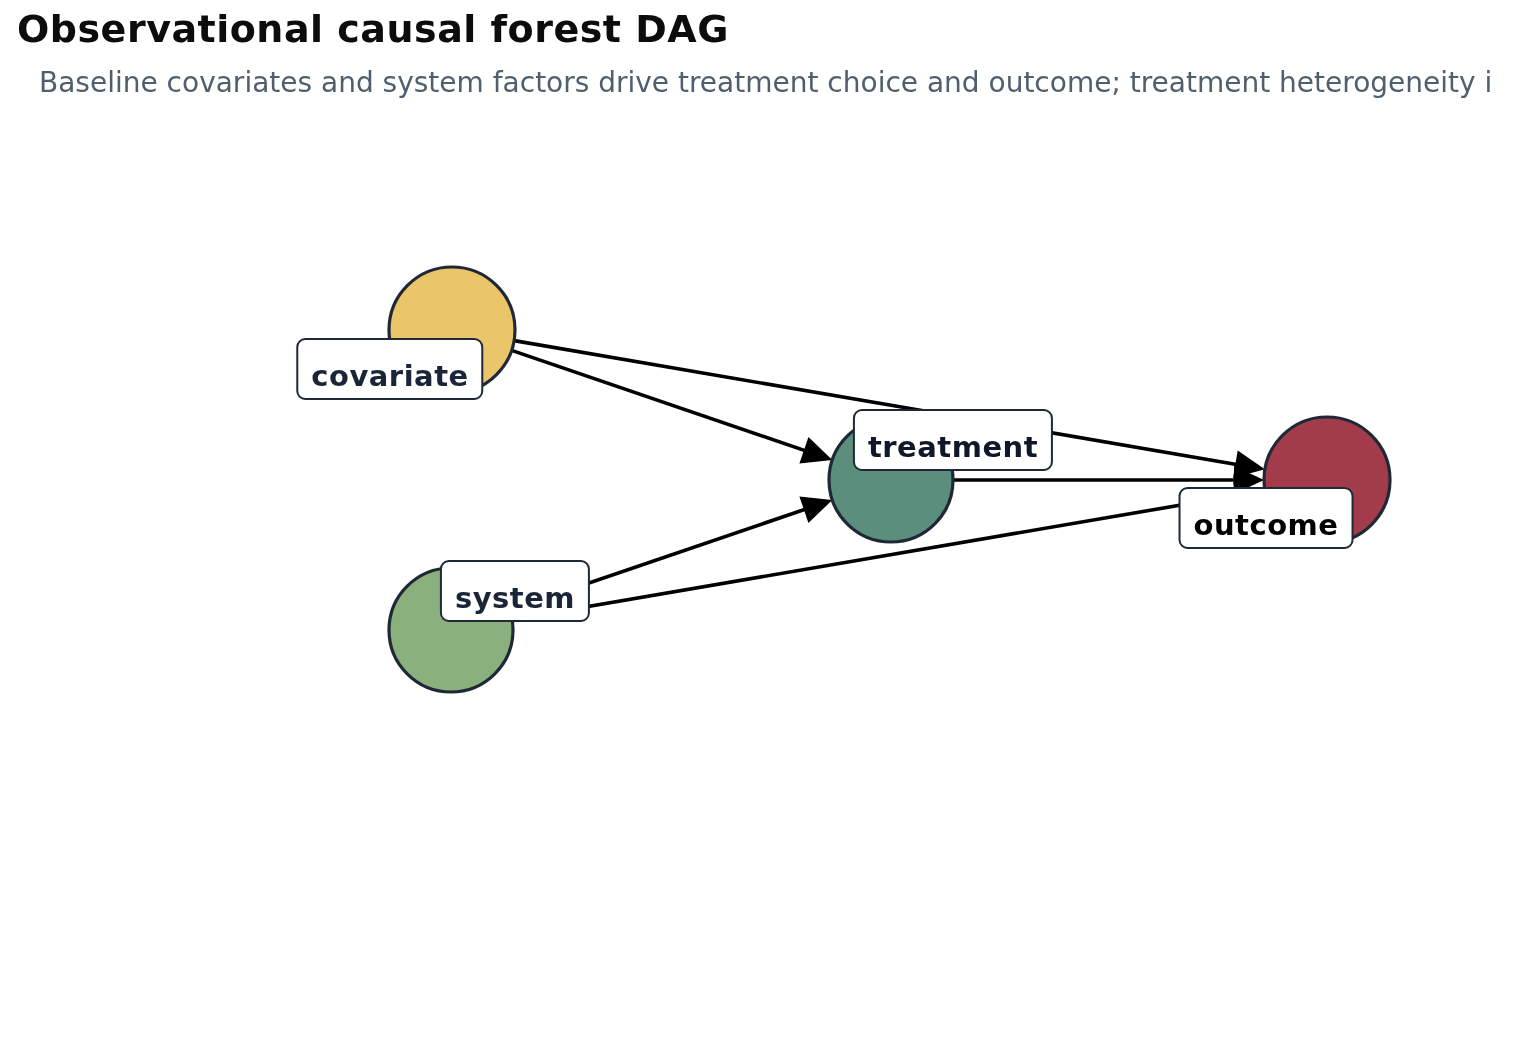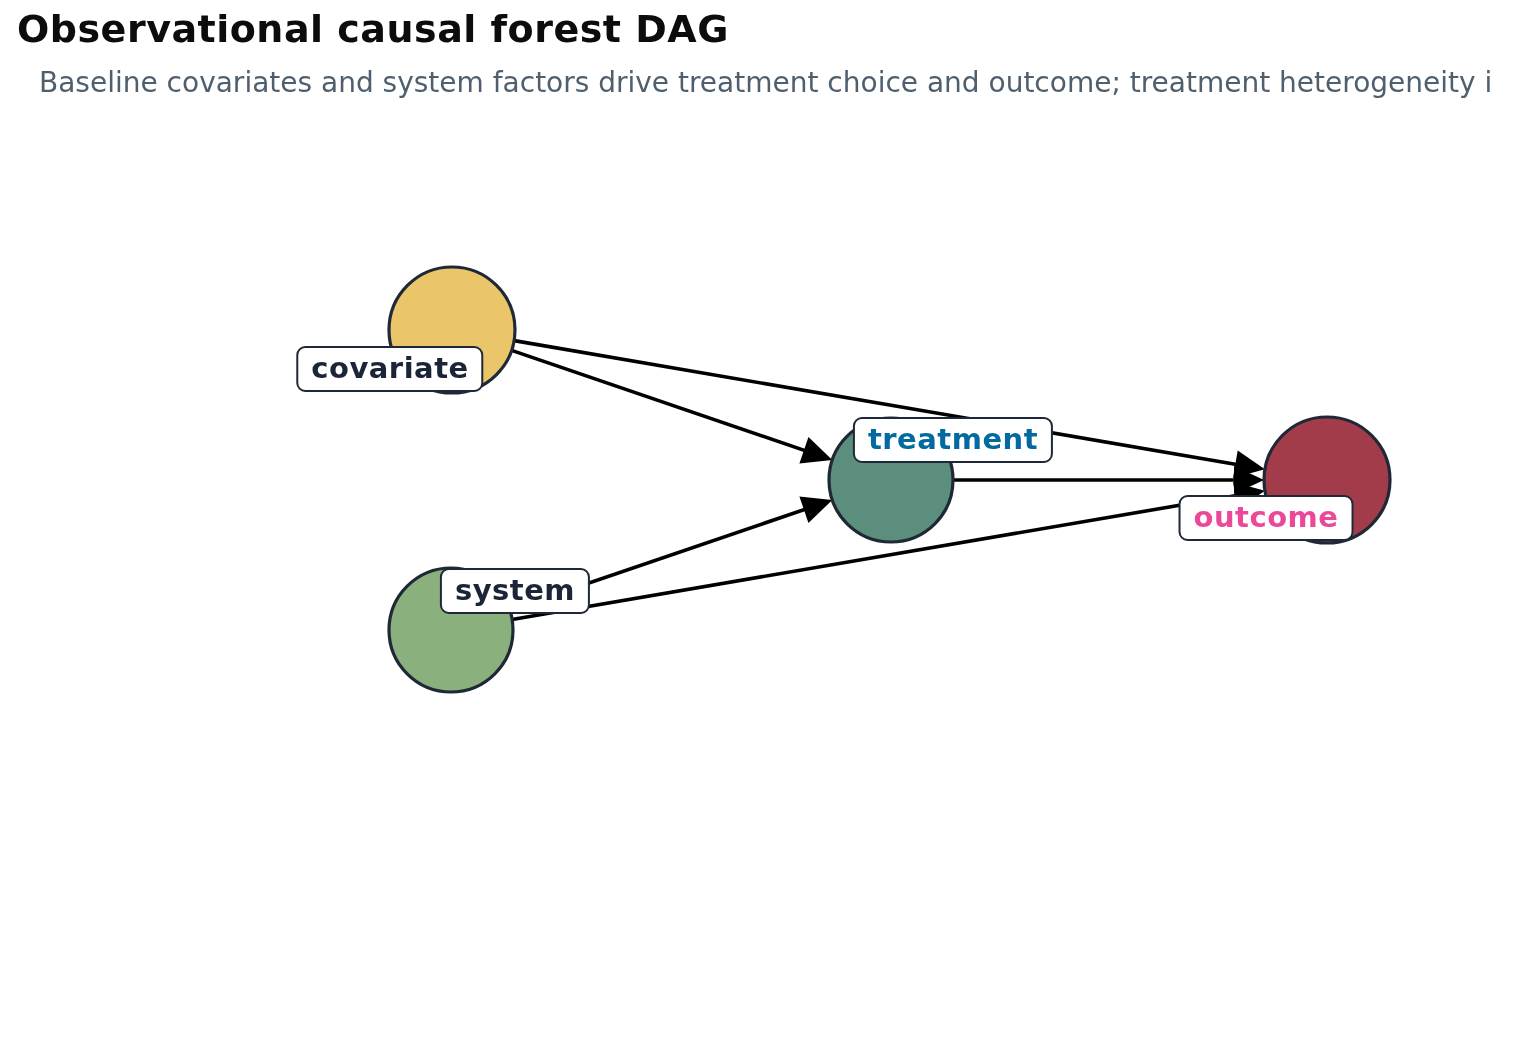--- a/index.html
+++ b/index.html
@@ -51,21 +51,21 @@
     width: 1536px;
     height: 1056px;
     pointer-events: none;
   }
   .node-label {
     position: absolute;
     transform: translate(-50%, -50%);
     background: #ffffff;
     border: 2.5px solid #1e2836;
     border-radius: 9px;
-    padding: 3px 13px 5px 13px;
+    padding: 19px 13px 5px 13px;
     font-size: 29px;
     font-weight: bold;
     color: #1b2538;
     white-space: nowrap;
     letter-spacing: 0.5px;
   }
 </style>
 </head>
 <body>
 
@@ -84,16 +84,16 @@
       <line x1="953" y1="480" x2="1256" y2="480" stroke="#000000" stroke-width="3.6"></line>
       <polygon points="1264,480 1234,494 1234,466" fill="#000000"></polygon>
       <circle cx="452" cy="330" r="63" fill="#eac56a" stroke="#1e2836" stroke-width="3.2"></circle>
       <circle cx="451" cy="630" r="62" fill="#8ab17d" stroke="#1e2836" stroke-width="3.2"></circle>
       <circle cx="891" cy="480" r="62" fill="#5b8e7c" stroke="#1e2836" stroke-width="3.2"></circle>
       <circle cx="1327" cy="480" r="63" fill="#a33c4a" stroke="#1e2836" stroke-width="3.2"></circle>
     </svg>
   <div class="labels-layer">
       <div class="node-label" style="left: 390px; top: 369px; border-color: rgb(30, 40, 54); background: rgb(255, 255, 255); color: rgb(27, 37, 56);">covariate</div>
       <div class="node-label" style="left: 515px; top: 591px; border-color: rgb(30, 40, 54); background: rgb(255, 255, 255); color: rgb(27, 37, 56); text-align: center;">system</div>
-      <div class="node-label" style="left: 953px; top: 440px; border-color: rgb(30, 40, 54); background: rgb(255, 255, 255); color: #0369a1;">treatment</div>
-      <div class="node-label" style="left: 1266px; top: 518px; border-color: rgb(30, 40, 54); background: rgb(255, 255, 255); color: #ec4899;">outcome</div>
+      <div class="node-label" style="left: 953px; top: 440px; border-color: rgb(30, 40, 54); background: rgb(255, 255, 255); color: #0f172a;">treatment</div>
+      <div class="node-label" style="left: 1266px; top: 518px; border-color: rgb(30, 40, 54); background: rgb(255, 255, 255); color: #000000;">outcome</div>
     </div>
 </div>
 
 </body></html>

